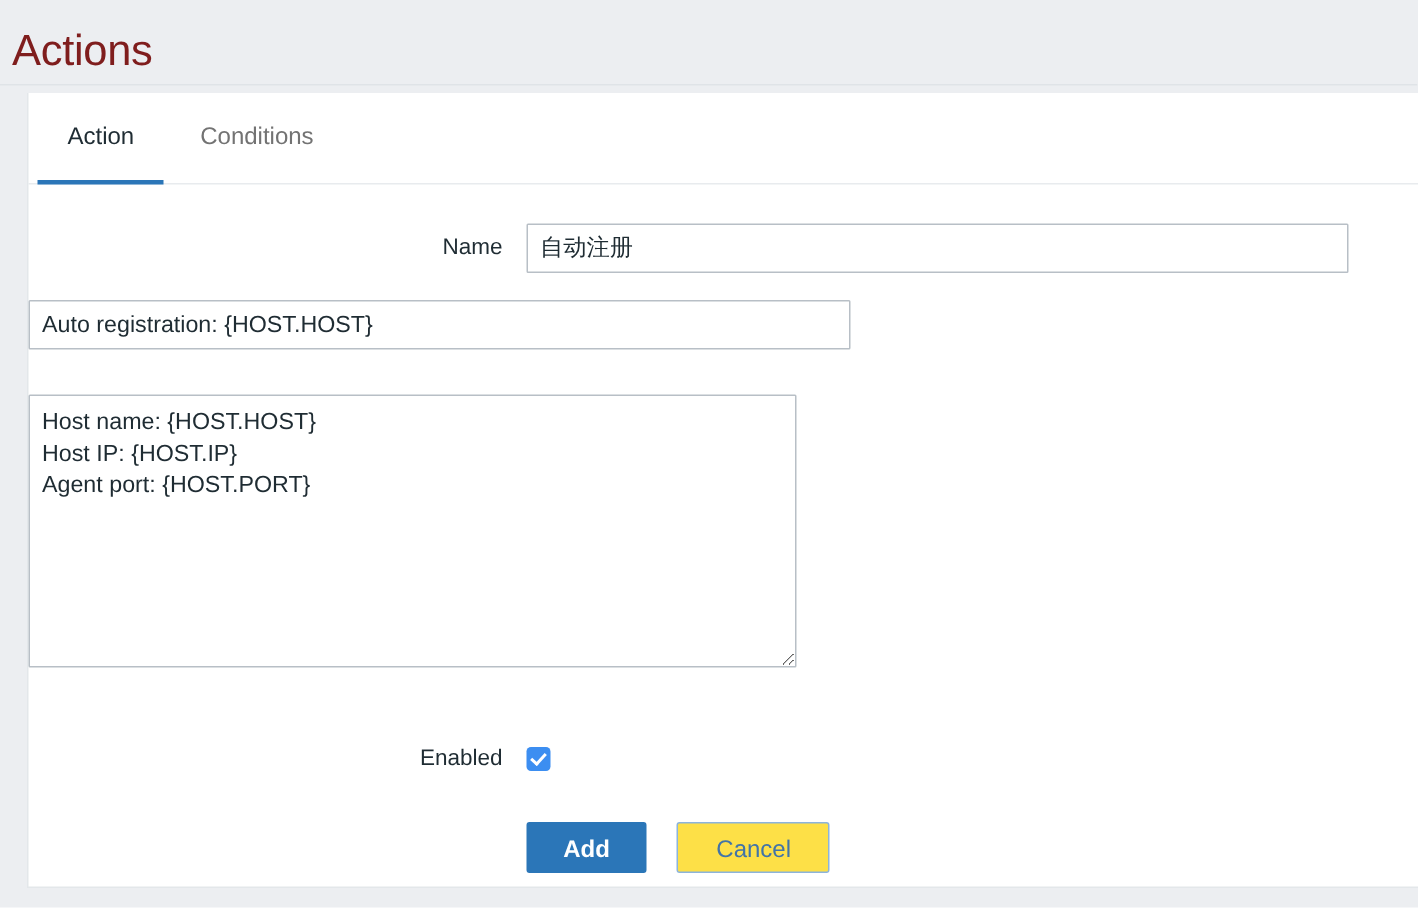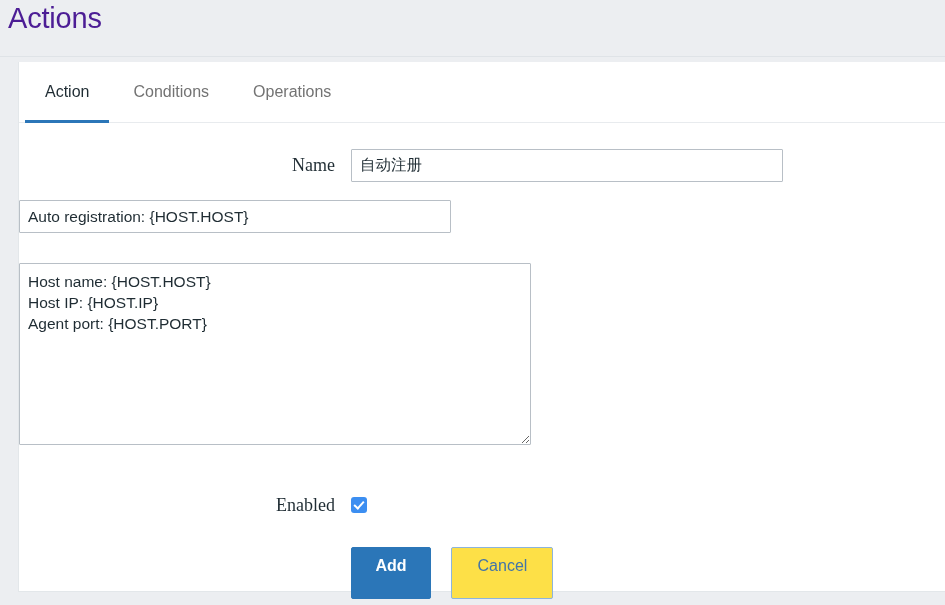--- a/index.html
+++ b/index.html
@@ -19,23 +19,23 @@
   .page-header {
     height: 56px;
     padding: 0 0 0 8px;
     display: flex;
     align-items: flex-start;
     box-sizing: border-box;
   }
   .page-title {
     font-size: 29px;
     font-weight: 400;
-    color: #4c1d95;
+    color: #7f1d1d;
     line-height: 1;
-    margin-top: 4px;
+    margin-top: 20px;
     letter-spacing: -0.2px;
   }
 
   .header-rule {
     height: 1px;
     background: #dfe3e7;
     margin: 0;
   }
 
   
@@ -90,31 +90,30 @@
   .form-row {
     display: flex;
     align-items: flex-start;
     margin-bottom: 18px;
   }
   .form-label {
     width: 332px;
     text-align: right;
     padding-right: 16px;
     box-sizing: border-box;
-    font-size: 18px;
+    font-size: 15px;
     color: #1f2c33;
     line-height: 32px;
-    font-family: Liberation Serif, serif;
   }
   .field-wrap {
     flex: 1;
   }
 
   .text-input {
-    width: 432px;
+    width: 548px;
     height: 33px;
     box-sizing: border-box;
     border: 1px solid #b8bfc6;
     background: #fff;
     font-family: "Liberation Sans", sans-serif;
     font-size: 15.5px;
     color: #1f2c33;
     padding: 0 8px;
     border-radius: 1px;
     outline: none;
@@ -170,21 +169,21 @@
   .row-buttons {
     margin-top: 26px;
   }
   .btn {
     font-family: "Liberation Sans", sans-serif;
     font-size: 16px;
     border-radius: 2px;
     cursor: pointer;
     box-sizing: border-box;
     padding: 0 22px;
-    height: 52px;
+    height: 34px;
     line-height: 36px;
     display: inline-block;
     text-align: center;
   }
   .btn-primary {
     background: #2b76b8;
     border: 1px solid #2b76b8;
     color: #ffffff;
     font-weight: bold;
     min-width: 80px;
@@ -207,23 +206,20 @@
 
 <div class="card">
 
   <div class="tabbar">
     <div class="tab active">
       <span>Action</span>
     </div>
     <div class="tab">
       <span>Conditions</span>
     </div>
-    <div class="tab">
-      <span>Operations</span>
-    </div>
   </div>
 
   <div class="form">
 
     <div class="form-row">
       <div class="form-label">Name</div>
       <div class="field-wrap">
         <input class="text-input" type="text" value="自动注册" style="">
       </div>
     </div>

